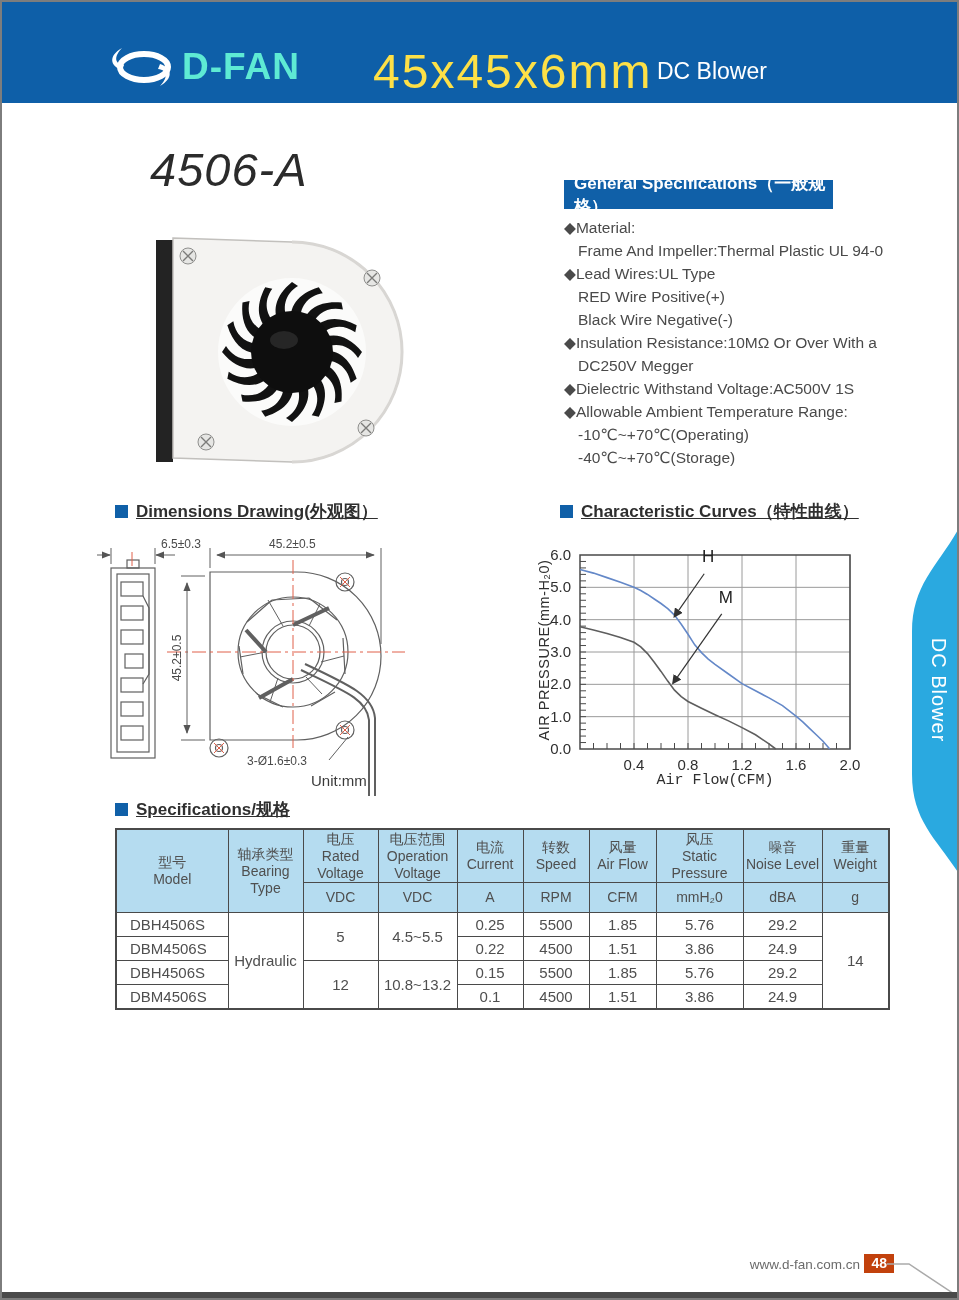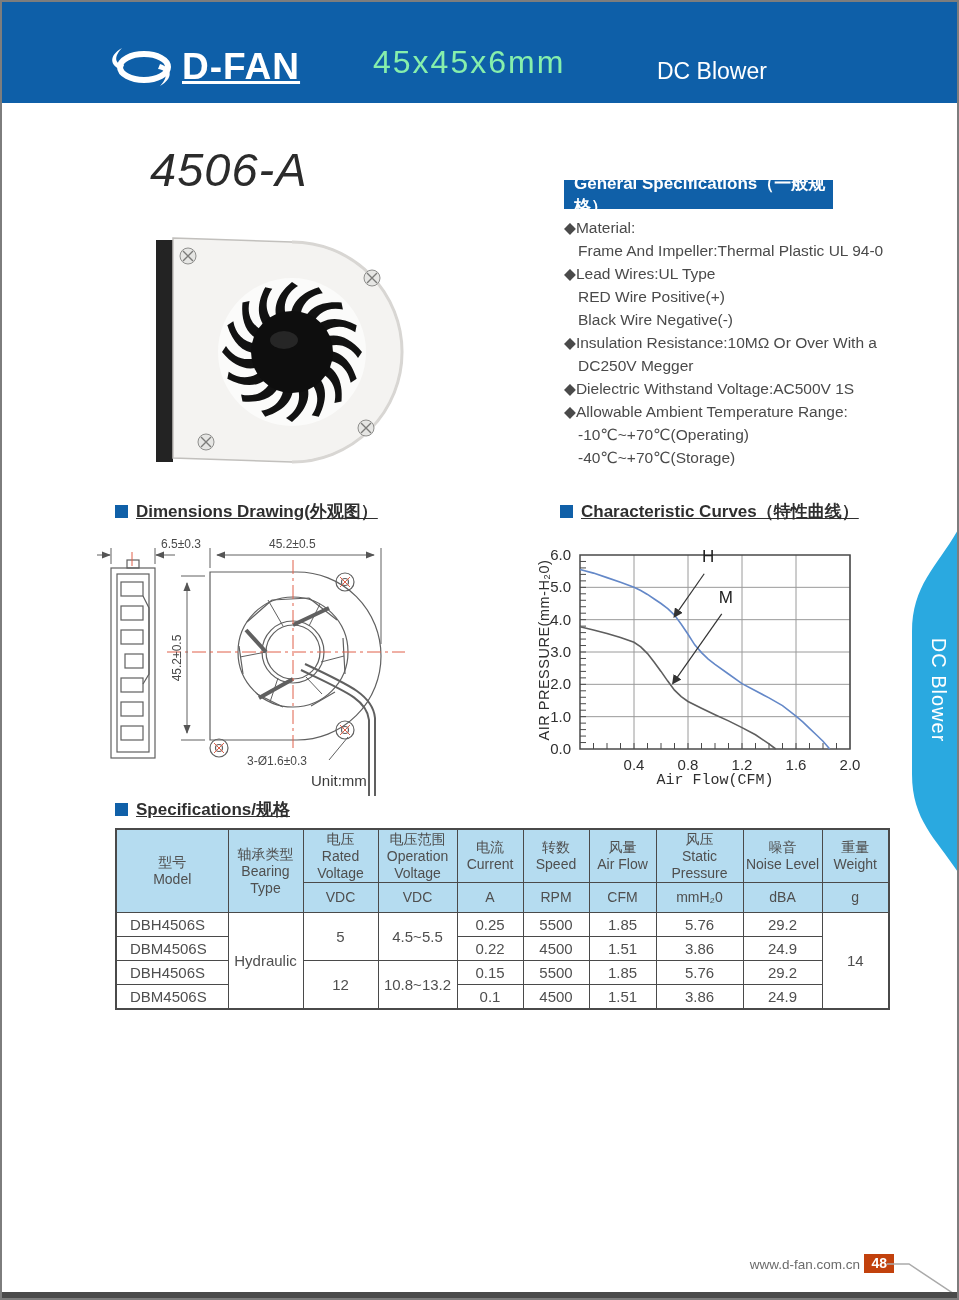--- a/index.html
+++ b/index.html
@@ -1,21 +1,21 @@
 <!DOCTYPE html>
 <html><head>
 <meta charset="utf-8">
 <style>
   html,body{margin:0;padding:0;background:#e8e8e8;font-family:"Liberation Sans","DejaVu Sans",sans-serif;}
   #page{position:relative;width:955px;height:1296px;margin:0 auto;background:#ffffff;border:2px solid #7d7d7d;overflow:hidden;}
   
   .topbar{position:absolute;left:0;top:0;width:100%;height:101px;background:#0e5fa8;}
   .logo-wrap{position:absolute;left:106px;top:44px;display:flex;align-items:center;gap:8px;}
-  .logo-text{color:#ffffff;font-size:37px;font-weight:700;letter-spacing:1px;text-decoration:underline;}
-  .size-label{position:absolute;left:371px;top:42px;color:#86efac;font-size:32px;letter-spacing:2px;}
+  .logo-text{color:#5eead4;font-size:37px;font-weight:700;letter-spacing:1px;}
+  .size-label{position:absolute;left:371px;top:42px;color:#fde047;font-size:48px;letter-spacing:2px;}
   .ptype-label{position:absolute;left:655px;top:56px;color:#fff;font-size:23px;}
   
   .model-title{position:absolute;left:148px;top:140px;font-size:47px;color:#2b2b2b;letter-spacing:1px;font-style:italic;}
   
   .photo{position:absolute;left:138px;top:224px;width:292px;height:252px;}
   
   .gs-bar{position:absolute;left:562px;top:178px;width:269px;height:29px;background:#1060a8;color:#fff;
           font-size:17px;font-weight:700;display:flex;align-items:center;padding-left:10px;box-sizing:border-box;}
   .gs-list{position:absolute;left:562px;top:214px;width:330px;font-size:15.5px;color:#4a4a4a;line-height:23px;}
   .gs-item{padding-left:14px;white-space:nowrap;}

